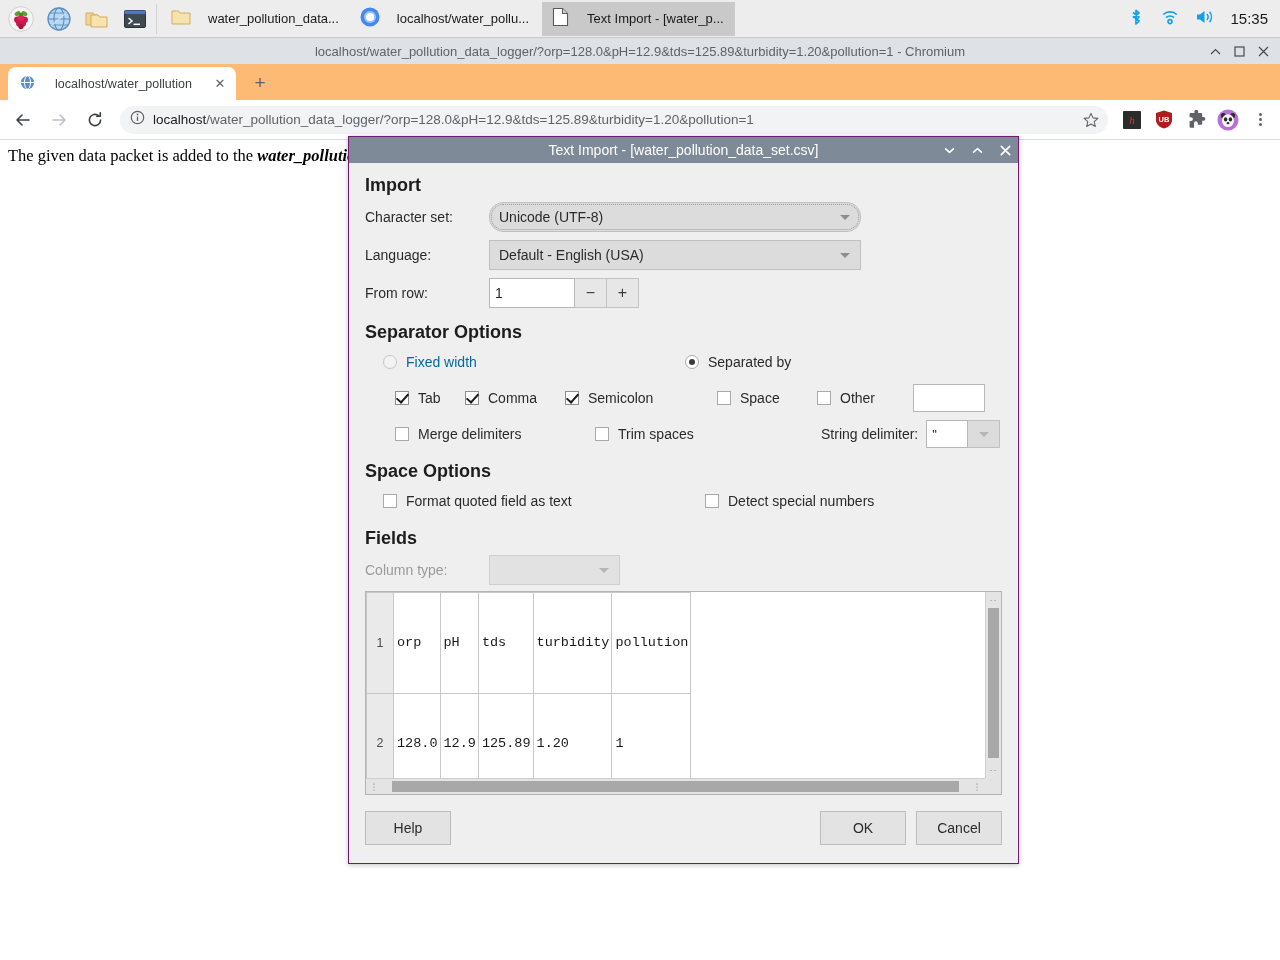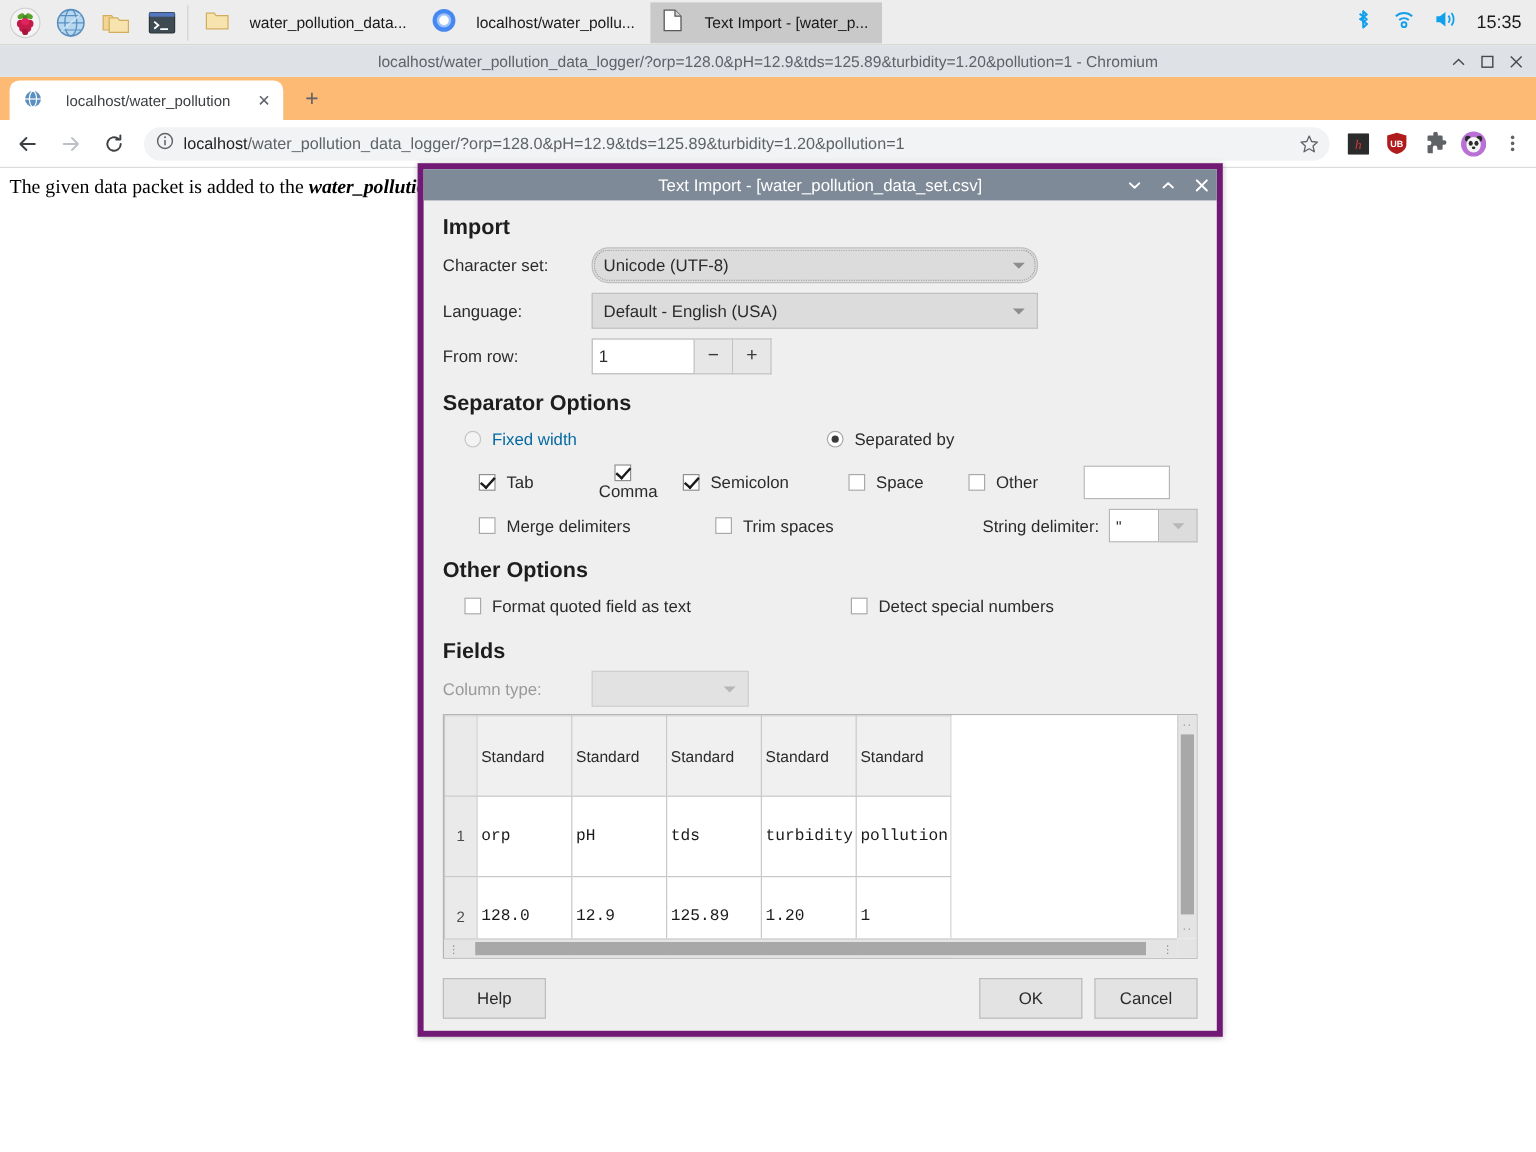--- a/index.html
+++ b/index.html
@@ -79,21 +79,21 @@
     font-family: "Liberation Serif", serif;
     font-size: 16.5px; color: #000;
   }
   #page-msg b { font-weight: bold; font-style: italic; }
 
   
   #dialog {
     position: absolute; left: 348px; top: 136px;
     width: 671px; height: 728px;
     background: #efefef;
-    border: 5px solid #701a75;
+    border: 1px solid #701a75;
     box-shadow: 0 1px 5px rgba(0,0,0,.25);
     font-size: 14px; color: #2b2b2b;
   }
   #dlg-titlebar {
     height: 26px; background: #7e8a98; color: #fff;
     display: flex; align-items: center; justify-content: center;
     position: relative; font-size: 14px;
   }
   #dlg-ctrls { position: absolute; right: 6px; top: 0; height: 26px; display: flex; align-items: center; gap: 14px; }
   .dc { color: #fff; font-size: 13px; display: flex; align-items: center; justify-content: center; width: 14px; height: 14px; }
@@ -465,25 +465,25 @@
           <span class="radio checked"></span>
           <span class="optlabel">Separated by</span>
         </div>
       </div>
 
       <div class="optrow" style="margin-bottom:10px; padding-left:30px;">
         <div class="optitem" style="width:70px;">
           <span class="cbox checked"></span>
           <span class="optlabel">Tab</span>
         </div>
-        <div class="optitem" style="width:100px;flex-direction:column;">
+        <div class="optitem" style="width:100px;">
           <span class="cbox checked"></span>
           <span class="optlabel">Comma</span>
         </div>
-        <div class="optitem" style="width:138px;">
+        <div class="optitem" style="width:152px;">
           <span class="cbox checked"></span>
           <span class="optlabel">Semicolon</span>
         </div>
         <div class="optitem" style="width:100px;">
           <span class="cbox"></span>
           <span class="optlabel">Space</span>
         </div>
         <div class="optitem" style="width:96px;">
           <span class="cbox"></span>
           <span class="optlabel">Other</span>
@@ -504,21 +504,21 @@
         <div class="strdelim" style="margin-left:8px;">
           <span class="sdtext">"</span>
           <span class="sdbtn">
               <span class="caret dim"></span>
             </span>
         </div>
       </div>
     </div>
 
     <div class="sect">
-      <div class="sect-title">Other Options</div>
+      <div class="sect-title">Space Options</div>
       <div class="optrow" style="padding-left:18px;">
         <div class="optitem" style="width:322px;">
           <span class="cbox"></span>
           <span class="optlabel">Format quoted field as text</span>
         </div>
         <div class="optitem">
           <span class="cbox"></span>
           <span class="optlabel">Detect special numbers</span>
         </div>
       </div>
@@ -532,28 +532,20 @@
         <div class="combo disabled" style="width:131px;">
           <span class="ctext"></span>
           <span class="caret dim"></span>
         </div>
       </div>
 
       <div id="grid-wrap">
         <div id="grid-inner">
           <table class="preview">
             <tbody>
-                <tr>
-              <th class="rh"></th>
-              <th class="colw">Standard</th>
-              <th class="colw">Standard</th>
-              <th class="colw">Standard</th>
-              <th class="colw">Standard</th>
-              <th class="colw">Standard</th>
-            </tr>
             <tr>
               <td class="rh">1</td>
               <td>orp</td>
               <td>pH</td>
               <td>tds</td>
               <td>turbidity</td>
               <td>pollution</td>
             </tr>
             <tr>
               <td class="rh">2</td>

